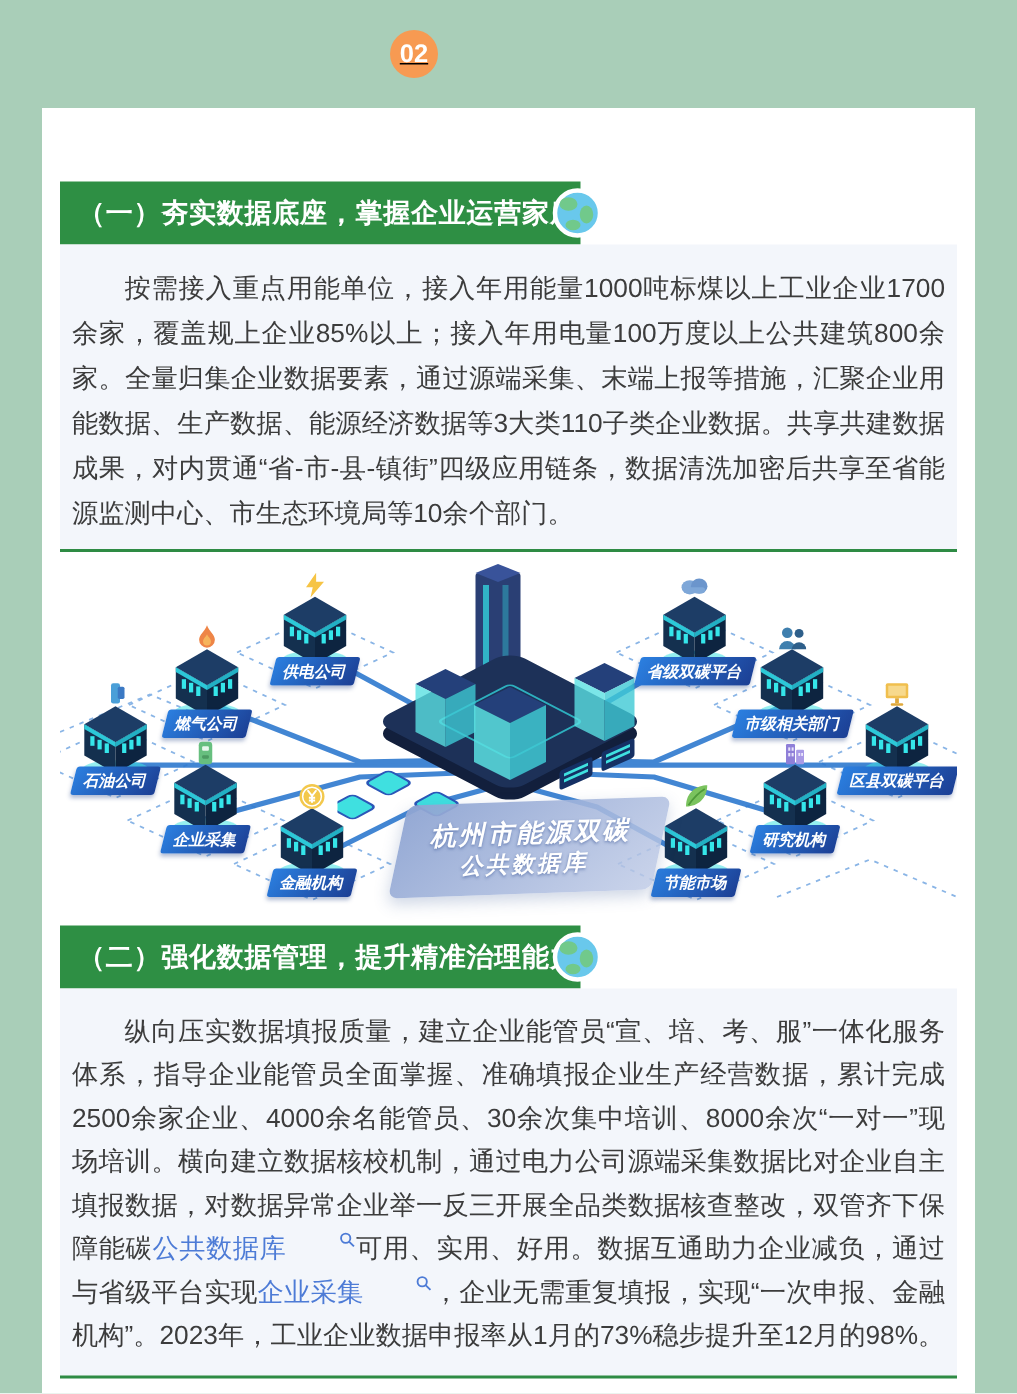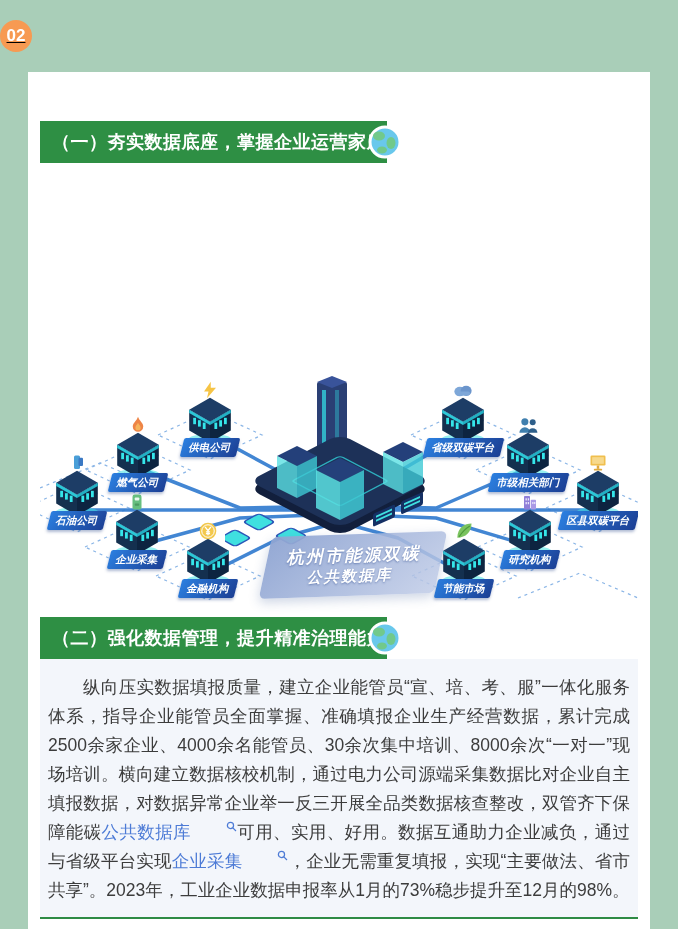--- a/index.html
+++ b/index.html
@@ -1,20 +1,20 @@
 <!DOCTYPE html>
 <html><head>
 <meta charset="utf-8">
 <style>
   html,body{margin:0;padding:0;}
   body{width:678px;height:929px;font-family:"Liberation Sans","DejaVu Sans",sans-serif;}
   .page{position:relative;width:678px;height:929px;background:#a9ceb8;overflow:hidden;}
 
   
-  .top-band{position:absolute;left:0;top:0;width:552px;height:72px;display:flex;align-items:center;justify-content:flex-start;gap:10px;text-decoration:underline;}
+  .top-band{position:absolute;left:0;top:0;width:552px;height:72px;display:flex;align-items:center;justify-content:center;gap:10px;text-decoration:underline;}
   .num-badge{width:32px;height:32px;border-radius:50%;background:#f79a52;color:#fff;font-weight:bold;
              font-size:17px;display:flex;align-items:center;justify-content:center;}
   .title-pill{background:#2e9044;color:#fff;font-weight:bold;font-size:18px;letter-spacing:2px;
               padding:5px 22px;border-radius:12px;}
 
   
   .card{position:absolute;left:28px;top:72px;width:622px;height:857px;background:#ffffff;}
 
   .heading-bar{position:absolute;left:12px;width:347px;height:42px;background:#2e8f44;color:#fff;
                font-weight:bold;font-size:18px;letter-spacing:.5px;display:flex;align-items:center;
@@ -83,20 +83,23 @@
 
   <div class="card">
 
     <div class="heading-bar" style="top:49px">
       <span>（一）夯实数据底座，掌握企业运营家底</span>
       <svg class="globe" width="36" height="36" viewBox="0 0 36 36">
           <use href="#globe-g"></use>
         </svg>
     </div>
 
+    <div class="para-block" style="top:91px;height:205px">
+      <p class="para">按需接入重点用能单位，接入年用能量1000吨标煤以上工业企业1700余家，覆盖规上企业85%以上；接入年用电量100万度以上公共建筑800余家。全量归集企业数据要素，通过源端采集、末端上报等措施，汇聚企业用能数据、生产数据、能源经济数据等3大类110子类企业数据。共享共建数据成果，对内贯通“省-市-县-镇街”四级应用链条，数据清洗加密后共享至省能源监测中心、市生态环境局等10余个部门。</p>
+    </div>
 
     <div class="illustration">
 
       <svg class="lines-layer" width="598" height="249" viewBox="0 0 598 249">
         <g stroke="#8ab5e6" stroke-width="1.2" fill="none" stroke-dasharray="3 4">
           <polygon points="118,67 170,43 222,67 170,91"></polygon>
           <polygon points="46,102 98,78 150,102 98,126"></polygon>
           <polygon points="-15,140 37,116 89,140 37,164"></polygon>
           <polygon points="45,179 97,155 149,179 97,203"></polygon>
           <polygon points="116,208 168,184 220,208 168,232"></polygon>
@@ -303,17 +306,17 @@
         </svg>
     </div>
 
     <div class="para-block" style="top:587px;height:260px">
       <p class="para para2"><span>纵向压实数据填报质量，建立企业能管员“宣、培、考、服”一体化服务体系，指导企业能管员全面掌握、准确填报企业生产经营数据，累计完成2500余家企业、4000余名能管员、30余次集中培训、8000余次“一对一”现场培训。横向建立数据核校机制，通过电力公司源端采集数据比对企业自主填报数据，对数据异常企业举一反三开展全品类数据核查整改，双管齐下保障能碳</span><a class="inline-link" href="#">公共数据库</a><span class="search-sup"><svg width="11" height="11" viewBox="0 0 16 16">
               <circle cx="6.5" cy="6.5" r="4.5" fill="none" stroke="#4d7bd6" stroke-width="1.8"></circle>
               <line x1="10" y1="10" x2="14.5" y2="14.5" stroke="#4d7bd6" stroke-width="1.8"></line>
             </svg></span><span>可用、实用、好用。数据互通助力企业减负，通过与省级平台实现</span><a class="inline-link" href="#">企业采集</a><span class="search-sup"><svg width="11" height="11" viewBox="0 0 16 16">
               <circle cx="6.5" cy="6.5" r="4.5" fill="none" stroke="#4d7bd6" stroke-width="1.8"></circle>
               <line x1="10" y1="10" x2="14.5" y2="14.5" stroke="#4d7bd6" stroke-width="1.8"></line>
-            </svg></span><span>，企业无需重复填报，实现“主要做法、省市共享”。2023年，工业企业数据申报率从1月的73%稳步提升至12月的98%。</span></p>
+            </svg></span><span>，企业无需重复填报，实现“一次申报、金融机构”。2023年，工业企业数据申报率从1月的73%稳步提升至12月的98%。</span></p>
     </div>
 
   </div>
 </div>
 
 </body></html>

